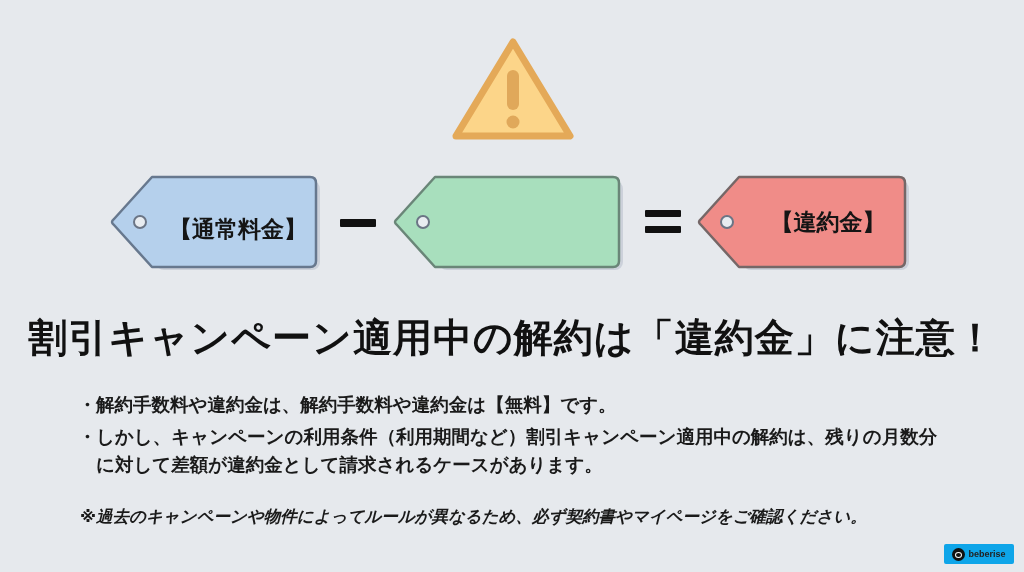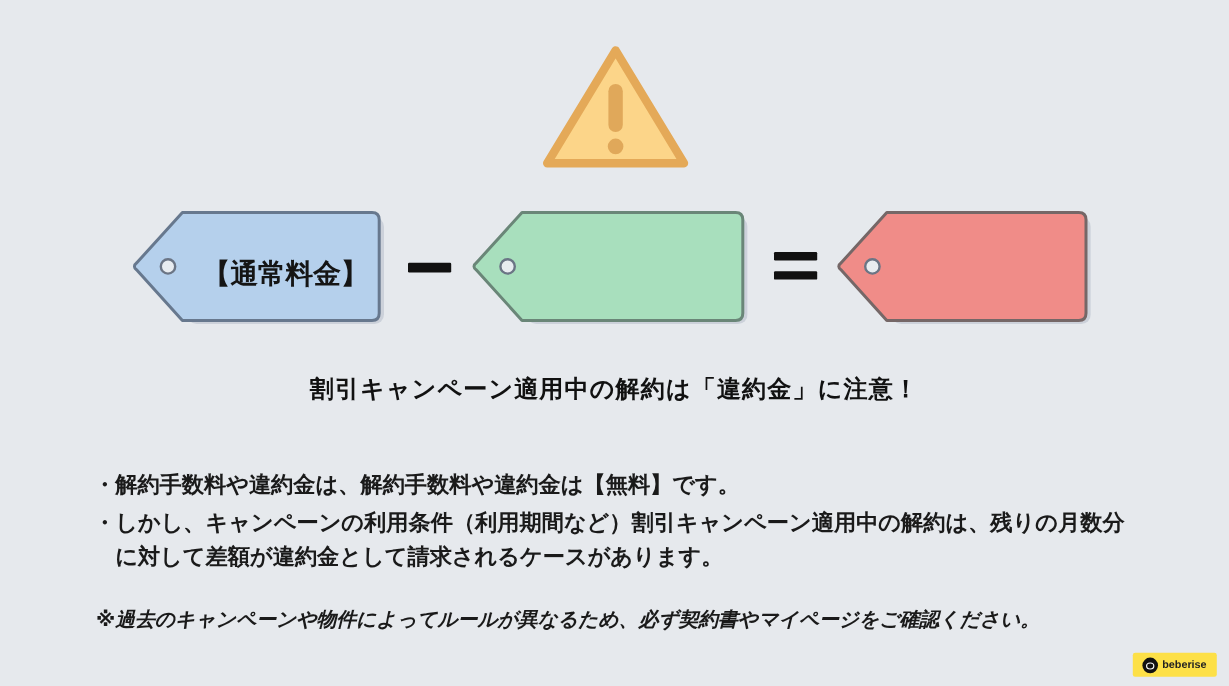--- a/index.html
+++ b/index.html
@@ -27,34 +27,34 @@
   #tag-campaign .tag-label { left: 48px; top: 0; width: 180px; height: 95px; font-size: 22px; }
   #tag-penalty { left: 697px; top: 175px; width: 212px; height: 95px; }
   #tag-penalty .tag-label { left: 52px; top: 0; width: 158px; height: 95px; font-size: 23px; }
 
   .op-minus { position: absolute; left: 340px; top: 219px; width: 36px; height: 8px; background: #111; border-radius: 1px; }
   .op-eq1 { position: absolute; left: 645px; top: 210px; width: 36px; height: 7px; background: #111; border-radius: 1px; }
   .op-eq2 { position: absolute; left: 645px; top: 226px; width: 36px; height: 7px; background: #111; border-radius: 1px; }
 
   .headline {
     position: absolute; left: 0; width: 1024px; top: 311px; text-align: center;
-    font-size: 20px; font-weight: bold; letter-spacing: 1px; color: #111;
+    font-size: 39px; font-weight: bold; letter-spacing: 1px; color: #111;
   }
   .bullets { position: absolute; left: 78px; top: 391px; width: 900px; }
   .bullet {
     display: flex; font-size: 18.5px; line-height: 28px; font-weight: 600; color: #1a1a1a;
     margin-bottom: 4px;
   }
   .bullet .dot { width: 18px; flex: 0 0 18px; }
   .note {
     position: absolute; left: 80px; top: 506px; font-size: 16.5px; font-weight: 600; color: #1a1a1a; font-style: italic;
   }
   .logo {
     position: absolute; left: 944px; top: 544px; width: 70px; height: 20px;
-    background: #fde047; border-radius: 2px; display: flex; align-items: center; justify-content: center;
+    background: #0ea5e9; border-radius: 2px; display: flex; align-items: center; justify-content: center;
     gap: 3px;
   }
   .logo-mark {
     width: 13px; height: 13px; border-radius: 50%; background: #111; position: relative;
   }
   .logo-mark::after {
     content: ""; position: absolute; left: 3px; top: 4px; width: 7px; height: 6px; border-radius: 50%;
     border: 1.5px solid #fafafa; box-sizing: border-box;
   }
   .logo-text { font-size: 9px; font-weight: bold; color: #222; font-family: "Liberation Sans", sans-serif; }
@@ -91,20 +91,21 @@
 
 <div class="op-eq1"></div>
 <div class="op-eq2"></div>
 
 <div class="tag" id="tag-penalty">
   <svg width="212" height="95" viewBox="0 0 212 95">
     <rect x="46" y="6" width="166" height="89" rx="8" fill="#9aa7b8" opacity="0.35"></rect>
     <path d="M42 2 L202 2 Q208 2 208 8 L208 86 Q208 92 202 92 L42 92 L4 50 Q0 47 4 44 Z" fill="#f08c88" stroke="#756767" stroke-width="2.5" stroke-linejoin="round"></path>
     <circle cx="30" cy="47" r="6" fill="#e8ecf0" stroke="#6b7585" stroke-width="2"></circle>
   </svg>
+  <div class="tag-label">【違約金】</div>
 </div>
 
 <div class="headline">割引キャンペーン適用中の解約は「違約金」に注意！</div>
 
 <div class="bullets">
   <div class="bullet">
     <span class="dot">・</span>
     <span>解約手数料や違約金は、解約手数料や違約金は【無料】です。</span>
   </div>
   <div class="bullet" style="width: 880px;">

